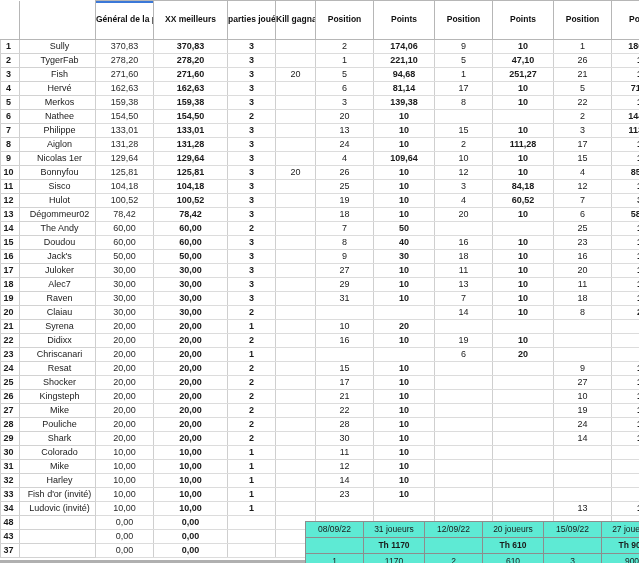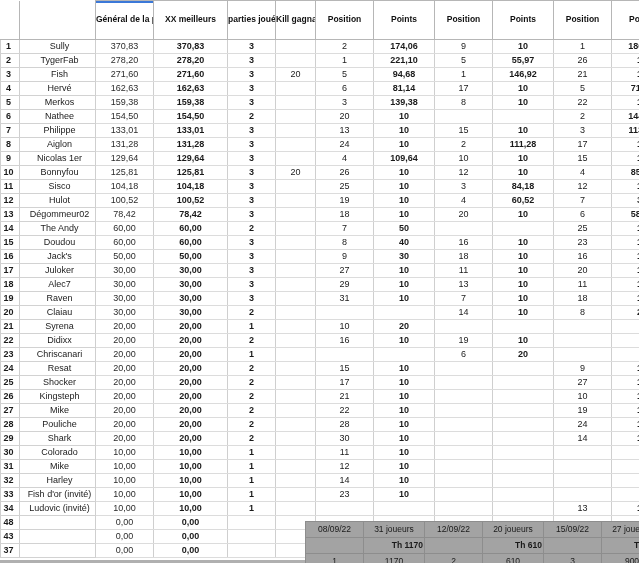--- a/index.html
+++ b/index.html
@@ -52,25 +52,25 @@
   
   #main td{border-top-color:#dcdcdc;border-bottom-color:#dcdcdc;}
   #main td.cRank,#main td.cName{border-top-color:#d2d2d2;border-bottom-color:#d2d2d2;}
 
   
   #summary{position:absolute;left:305px;top:521px;width:334px;}
   #summary td{
     border:1px solid #8d8d8d;
     height:13px;line-height:13px;
     font-size:8.5px;text-align:center;
-    background:#a3a3a3;white-space:nowrap;overflow:hidden;
+    background:#5eead4;white-space:nowrap;overflow:hidden;
   }
   #summary td.date{width:58px;font-weight:normal;}
   #summary td.play{width:61px;font-weight:normal;}
-  #summary td.th{font-weight:bold;text-align:right;}
+  #summary td.th{font-weight:bold;}
   #summary td.num{font-weight:normal;}
 
   
   .backdrop{position:absolute;background:#b0b0b0;}
 </style>
 </head>
 <body>
 
 <div id="sheet">
 
@@ -126,35 +126,35 @@
         <tr>
           <td class="cRank">2</td>
           <td class="cName">TygerFab</td>
           <td class="cGen">278,20</td>
           <td class="cBest">278,20</td>
           <td class="cPlayed">3</td>
           <td class="cKill"></td>
           <td class="cPos sep-left">1</td>
           <td class="cPts">221,10</td>
           <td class="cPos">5</td>
-          <td class="cPts">55,97</td>
+          <td class="cPts">47,10</td>
           <td class="cPos">26</td>
           <td class="cPts">10</td>
         </tr>
         <tr>
           <td class="cRank">3</td>
           <td class="cName">Fish</td>
           <td class="cGen">271,60</td>
           <td class="cBest">271,60</td>
           <td class="cPlayed">3</td>
           <td class="cKill">20</td>
           <td class="cPos sep-left">5</td>
           <td class="cPts">94,68</td>
           <td class="cPos">1</td>
-          <td class="cPts green">146,92</td>
+          <td class="cPts green">251,27</td>
           <td class="cPos">21</td>
           <td class="cPts">10</td>
         </tr>
         <tr>
           <td class="cRank">4</td>
           <td class="cName">Hervé</td>
           <td class="cGen">162,63</td>
           <td class="cBest">162,63</td>
           <td class="cPlayed">3</td>
           <td class="cKill"></td>

